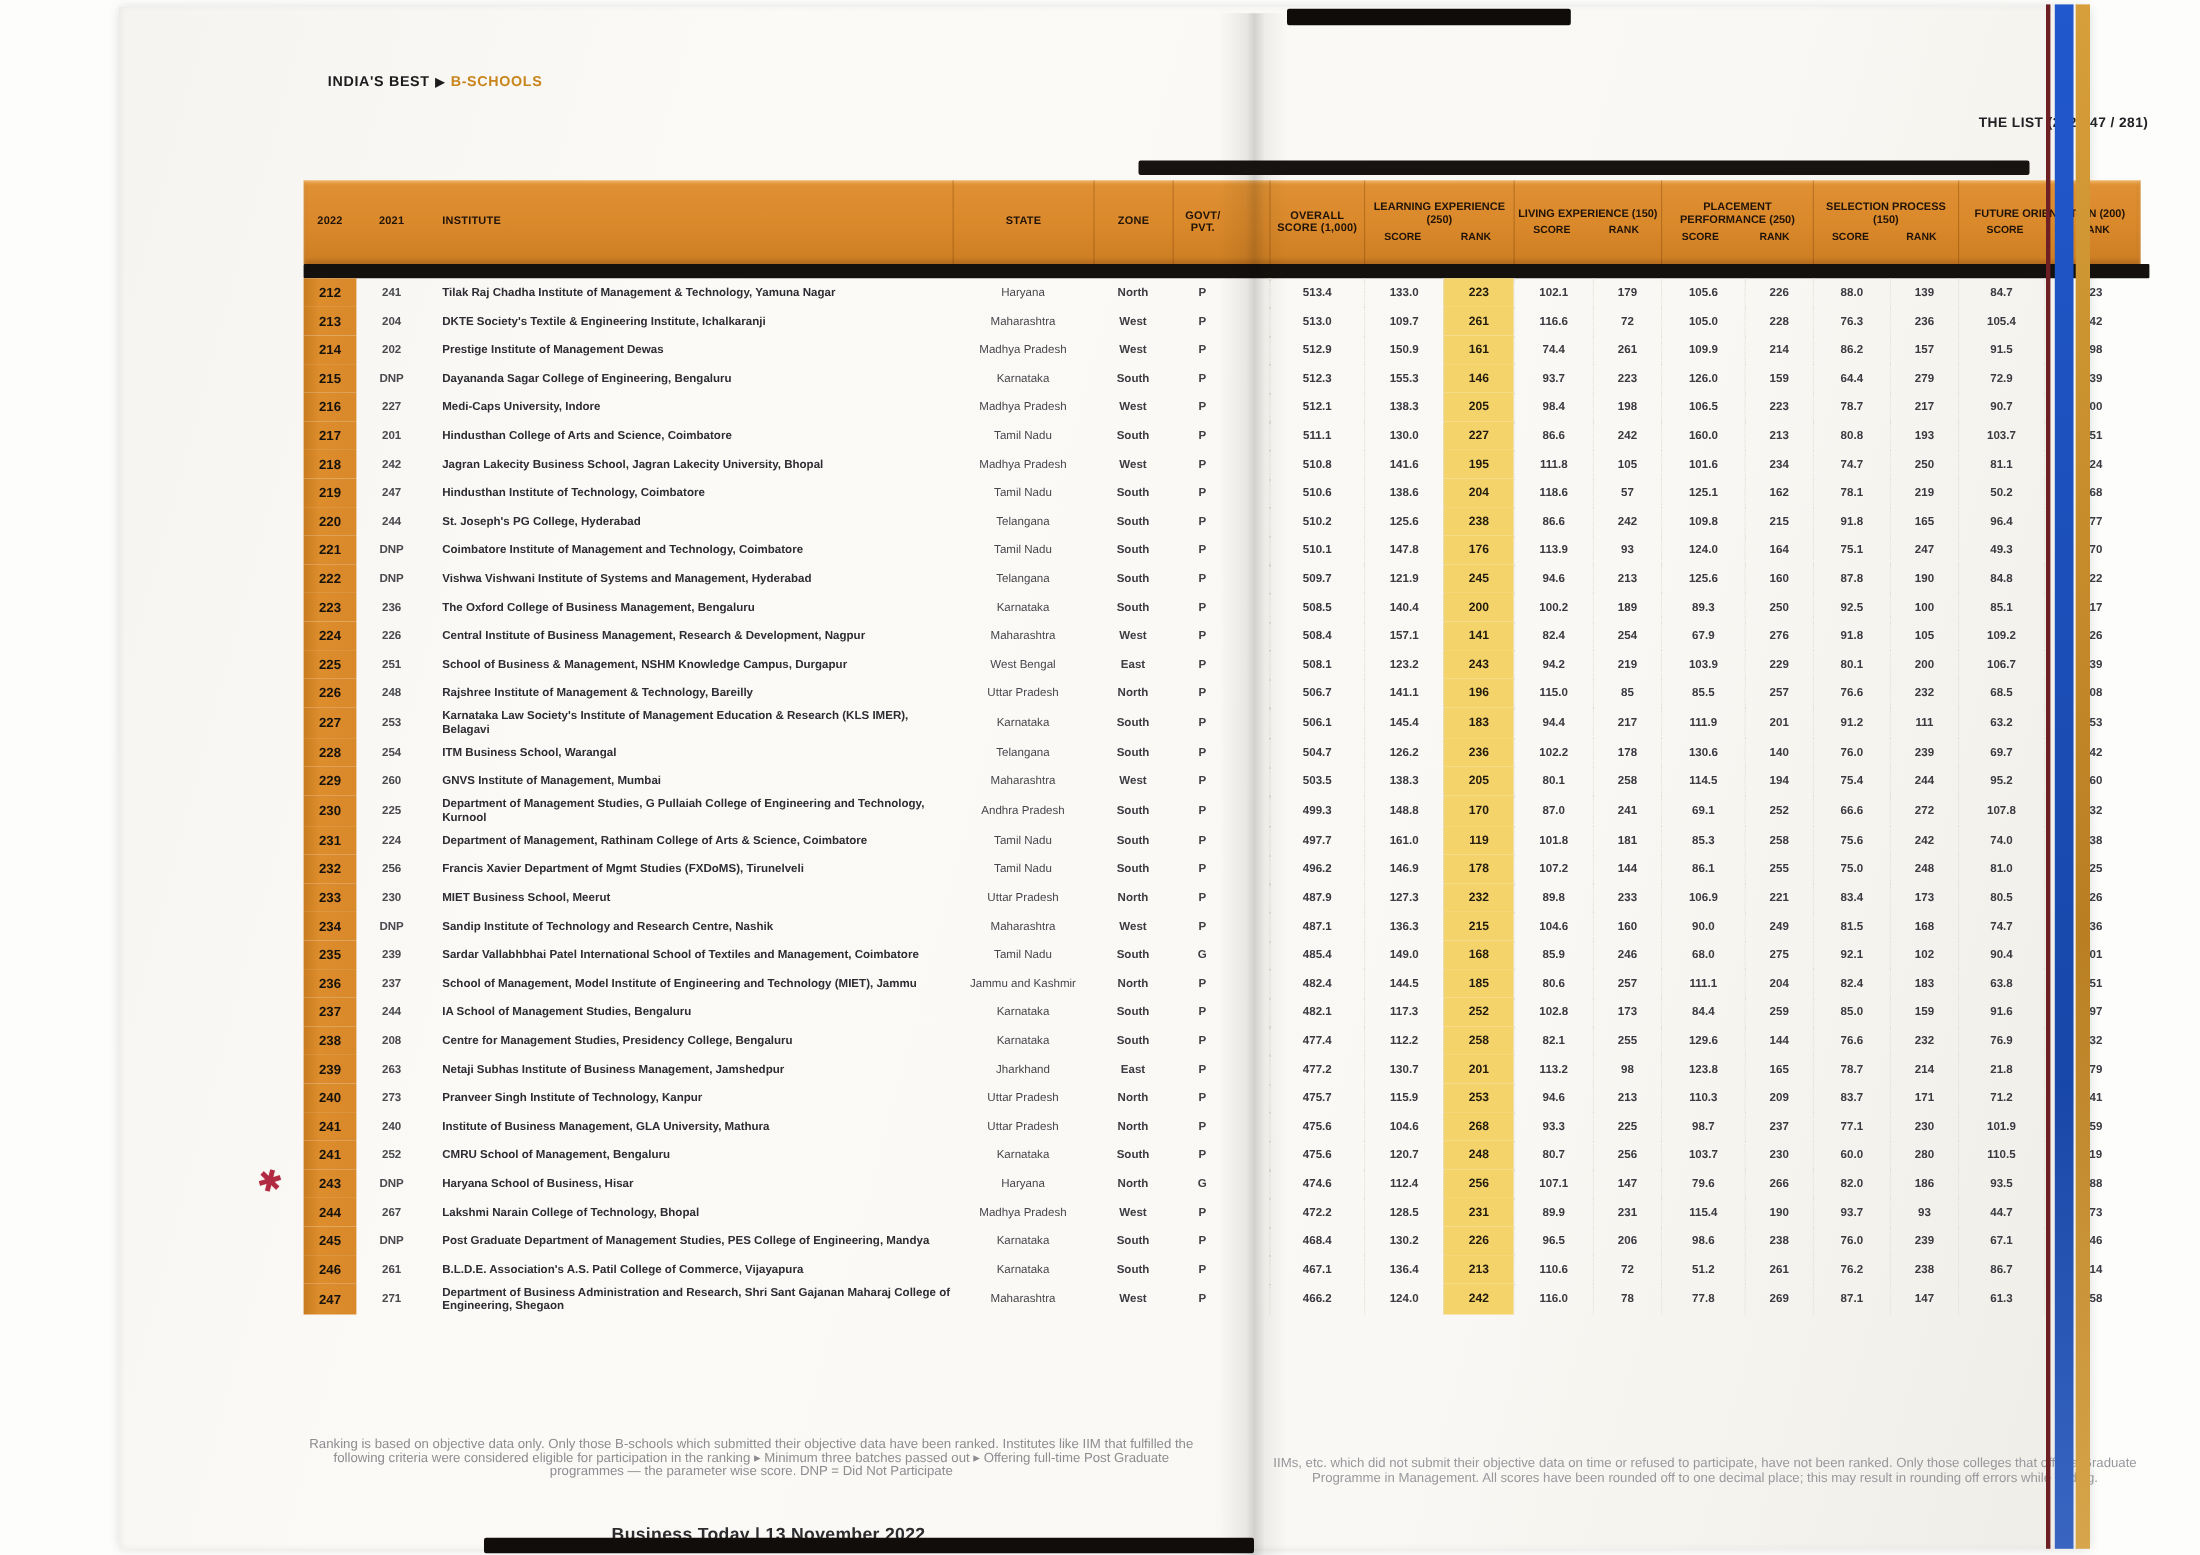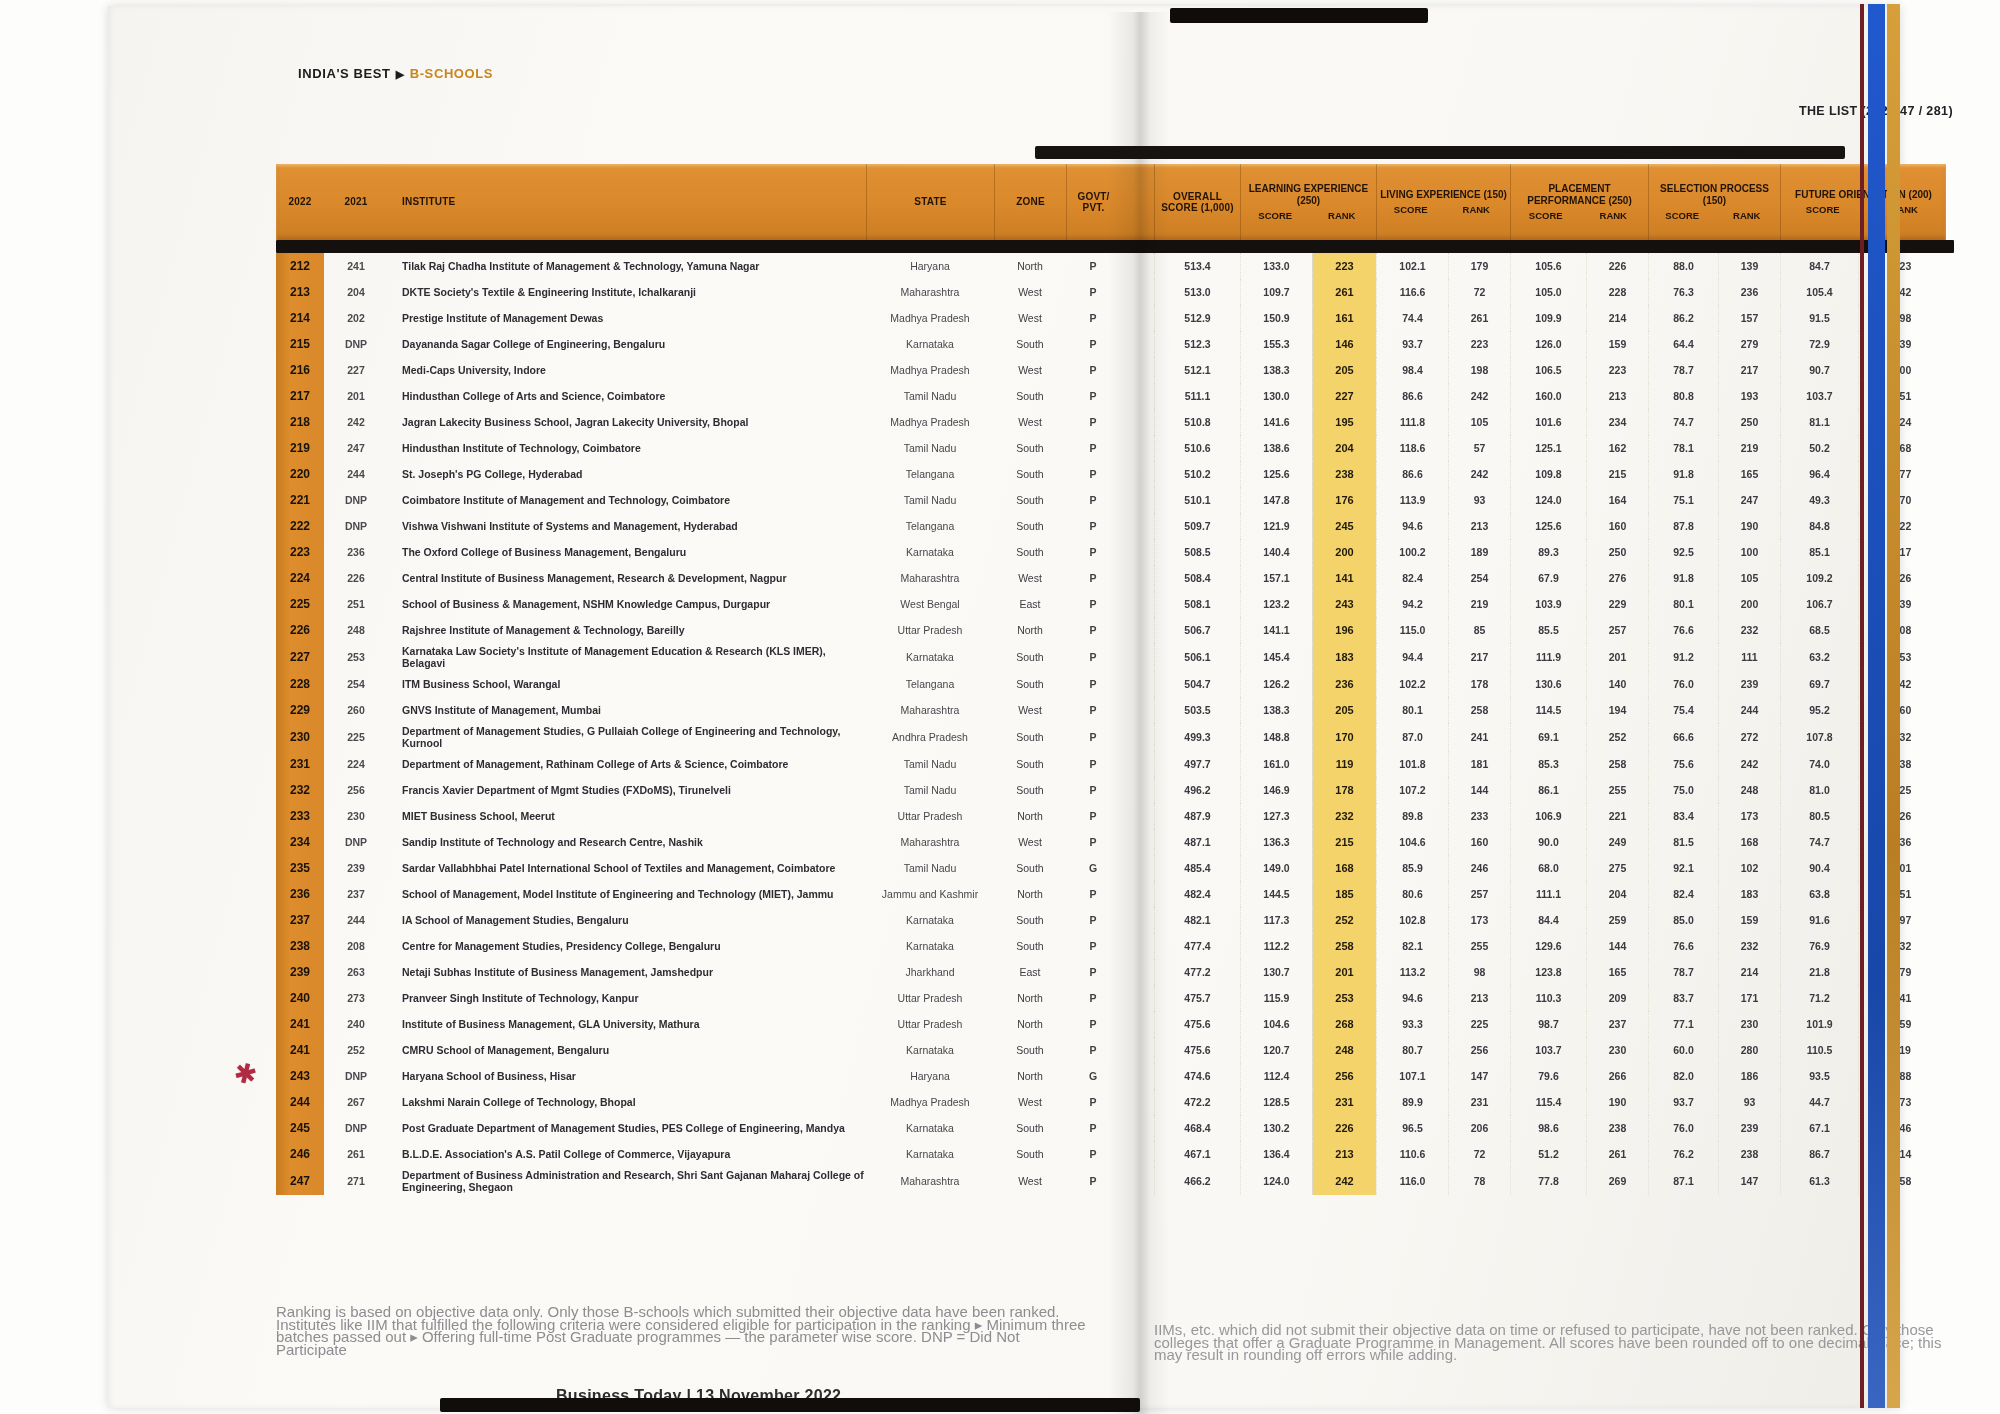--- a/index.html
+++ b/index.html
@@ -48,33 +48,33 @@
   
   .rows{display:flex;flex-direction:column;}
   .trow{display:grid;grid-template-columns:var(--cols);align-items:center;min-height:26px;}
   .c{font-size:10.5px;color:#3f3f44;text-align:center;line-height:12px;padding:2px 1px;}
   .c-y22{align-self:stretch;display:flex;align-items:center;justify-content:center;
          background:linear-gradient(90deg,#c97c20,#dd8d2c 30%,#d9882a);
          font-weight:800;font-size:12px;color:#17120b;}
   .c-y21{font-weight:600;color:#4a4a4f;}
   .c-inst{text-align:left;padding-left:14px;font-weight:700;color:#2d2d33;font-size:10.5px;}
   .c-state{color:#47474d;}
-  .c-zone{color:#3c3c42;font-weight:400;}
+  .c-zone{color:#3c3c42;font-weight:700;}
   .c-gp{font-weight:700;}
   .c-num{font-weight:600;color:#3a3a40;border-left:1px dotted #e2dfd6;align-self:stretch;
          display:flex;align-items:center;justify-content:center;}
   .c-hl{background:#f5d36b;font-weight:800;color:#201a0c;font-size:11px;}
   .c-gapcell{align-self:stretch;}
 
   
   .spine{position:absolute;left:1000px;top:6px;width:62px;height:1402px;pointer-events:none;
          background:linear-gradient(90deg,rgba(0,0,0,0) 0%,rgba(0,0,0,.07) 40%,rgba(0,0,0,.16) 52%,rgba(0,0,0,.05) 68%,rgba(0,0,0,0) 100%);}
 
   
-  .fnote{position:absolute;font-size:15px;line-height:12.5px;color:#8d8d91;filter:blur(.35px);}
+  .fnote{position:absolute;font-size:12px;line-height:12.5px;color:#8d8d91;filter:blur(.35px);text-align:center;}
   .fnote.left{left:168px;top:1300px;width:814px;}
   .fnote.right{left:1046px;top:1318px;width:792px;color:#98989c;}
   .credit{position:absolute;left:448px;top:1381px;font-size:16px;font-weight:800;color:#2c2c2e;letter-spacing:.3px;}
   .mark{position:absolute;left:126px;top:1052px;font-size:27px;color:#b12a42;transform:rotate(14deg);
         text-shadow:0 0 1px rgba(177,42,66,.6);}
 </style>
 </head>
 <body>
 
 <div class="stage">

